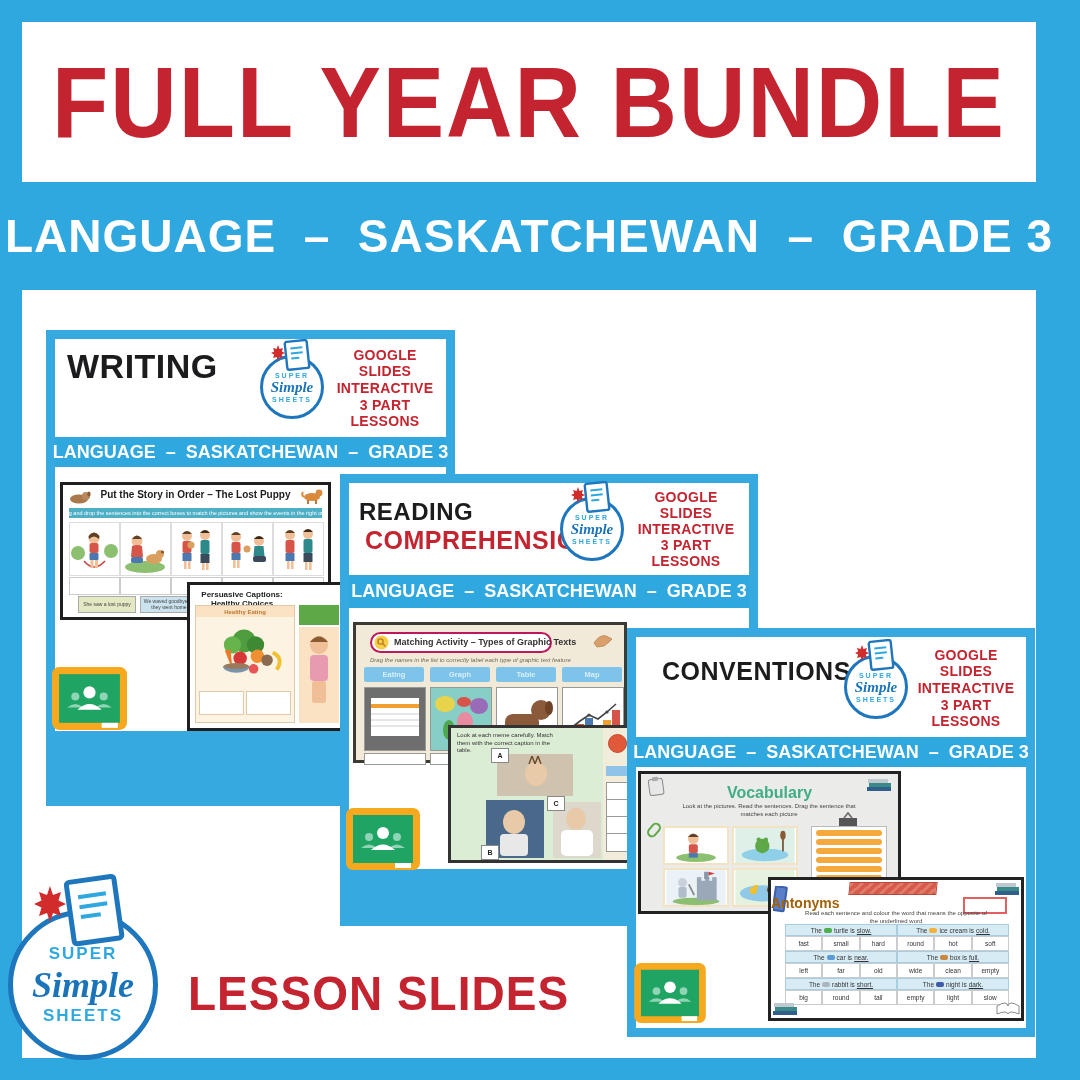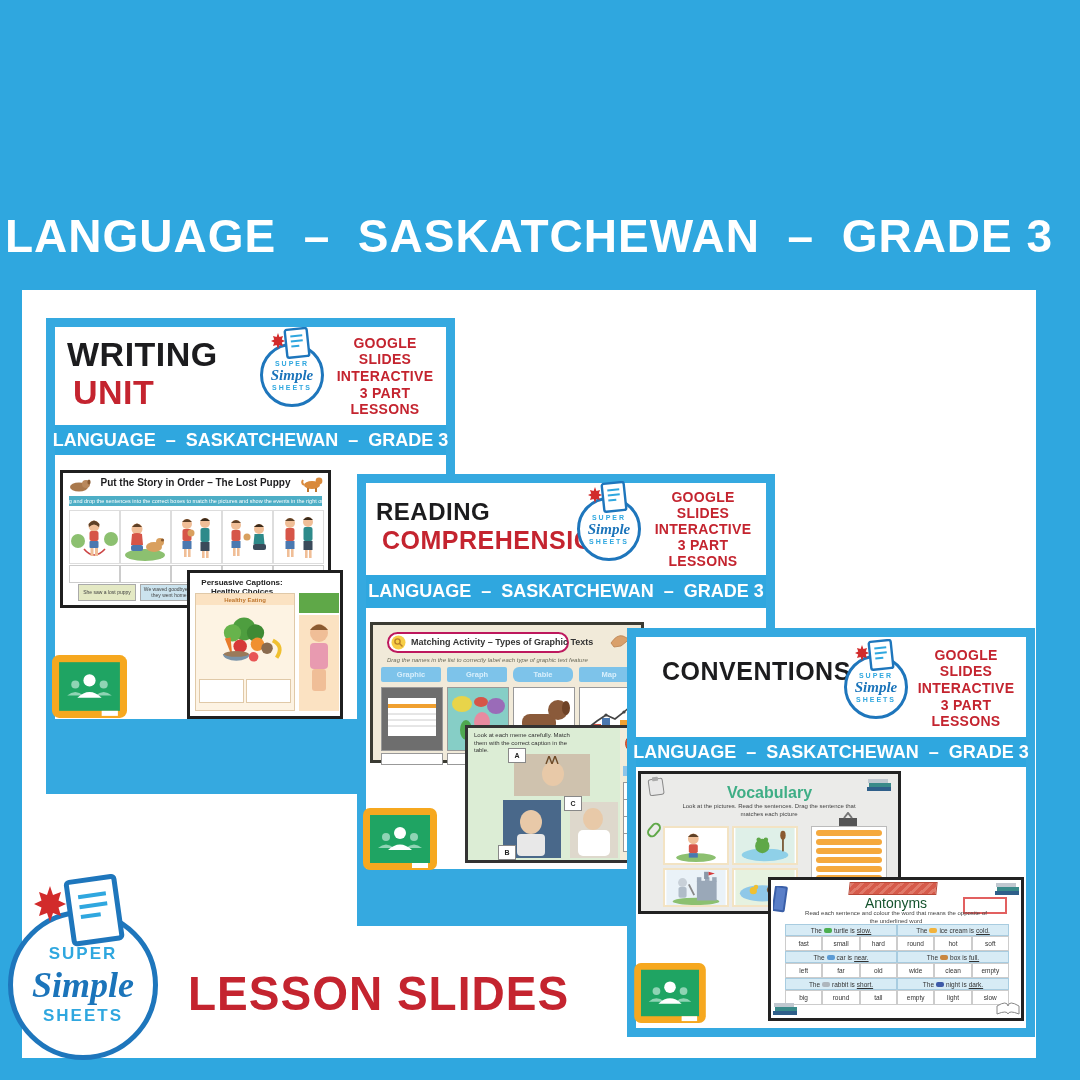--- a/index.html
+++ b/index.html
@@ -60,28 +60,30 @@
   .ant-opts span{flex:1;border:1px solid #ccc;font-size:6.5px;color:#333;display:flex;align-items:center;
                  justify-content:center;background:#fff;box-sizing:border-box;}
   .u{text-decoration:underline;}
   .mini{display:inline-block;width:8px;height:5px;border-radius:2px;}
 </style>
 </head>
 <body>
 
 <div id="stage">
 
+  <div class="abs" id="banner">
+    <div class="t">FULL YEAR BUNDLE</div>
+  </div>
   <div class="abs" id="subtitle">LANGUAGE  –  SASKATCHEWAN  –  GRADE 3</div>
   <div class="abs" id="main"></div>
 
-  <div class="card" style="left:46px;top:318px;width:409px;height:476px;z-index:10;">
+  <div class="card" style="left:46px;top:330px;width:409px;height:476px;z-index:10;">
     <div class="hdr" style="left:9px;top:9px;width:391px;height:98px;">
       <div class="titles" style="left:12px;top:8px;font-size:34px;">
         <div><span class="t-black">WRITING</span></div>
-        <div><span class="t-black amp"></span><span class="t-red">UNIT</span></div>
       </div>
 
       <div class="abs" style="left:205px;top:2px;width:66px;height:94px;">
         <div class="logo-circle" style="left:0;top:14px;width:64px;height:64px;border:3px solid #1E76BC;">
           <span class="lg1" style="font-size:7px;">SUPER</span>
           <span class="lg2" style="font-size:15px;">Simple</span>
           <span class="lg3" style="font-size:7px;">SHEETS</span>
         </div>
         <svg class="abs" style="left:8px;top:-2px;width:48px;height:34px;" viewBox="0 0 48 34">
           <g transform="rotate(-6 28 16)">
@@ -232,21 +234,21 @@
       <circle cx="23" cy="29" r="4" fill="#8FD4B4"></circle>
         <path d="M15 40 Q23 33 31 40 Z" fill="#8FD4B4"></path>
       <circle cx="51" cy="29" r="4" fill="#8FD4B4"></circle>
         <path d="M43 40 Q51 33 59 40 Z" fill="#8FD4B4"></path>
       <circle cx="37" cy="25" r="6" fill="#fff"></circle>
         <path d="M25 42 Q37 31 49 42 Z" fill="#fff"></path>
       <rect x="49" y="55" width="16" height="5" fill="#fff"></rect>
     </svg>
   </div>
 
-  <div class="card" style="left:357px;top:474px;width:418px;height:452px;z-index:20;">
+  <div class="card" style="left:340px;top:474px;width:418px;height:452px;z-index:20;">
     <div class="hdr" style="left:9px;top:9px;width:400px;height:92px;">
       <div class="titles" style="left:10px;top:16px;font-size:24px;">
         <div><span class="t-black">READING</span></div>
         <div style="font-size:25px;"><span class="t-black amp"></span><span class="t-red">COMPREHENSION</span></div>
       </div>
       <div class="abs" style="left:211px;top:0px;width:66px;height:92px;">
         <div class="logo-circle" style="left:0;top:14px;width:64px;height:64px;border:3px solid #1E76BC;">
           <span class="lg1" style="font-size:7px;">SUPER</span>
           <span class="lg2" style="font-size:15px;">Simple</span>
           <span class="lg3" style="font-size:7px;">SHEETS</span>
@@ -274,23 +276,23 @@
             <circle cx="7.5" cy="7.5" r="7" fill="#F7CE46"></circle>
               <circle cx="6.5" cy="6.5" r="2.6" fill="none" stroke="#B9802A" stroke-width="1.4"></circle>
               <path d="M8.5 8.5 L11.5 11.5" stroke="#B9802A" stroke-width="1.4"></path>
           </svg>
           <div class="abs" style="left:22px;top:3px;width:152px;font-size:9px;font-weight:bold;color:#333;white-space:nowrap;">Matching Activity – Types of Graphic Texts</div>
         </div>
         <svg class="abs" style="left:236px;top:7px;width:22px;height:16px;" viewBox="0 0 22 16">
           <path d="M2 11 Q8 2 14 4 L20 7 L17 10 L12 14 L5 15 Z" fill="#D9A06B" stroke="#B9804E" stroke-width="0.8"></path>
         </svg>
         <div class="abs" style="left:14px;top:32px;width:250px;font-size:6px;font-style:italic;color:#6b6b5a;white-space:nowrap;">Drag the names in the list to correctly label each type of graphic text feature</div>
-        <div class="mbtn" style="left:8px;">Graphic</div>
+        <div class="mbtn" style="left:8px;">Eating</div>
         <div class="mbtn" style="left:74px;">Graph</div>
-        <div class="mbtn" style="left:140px;border-radius:6px;">Table</div>
+        <div class="mbtn" style="left:140px;">Table</div>
         <div class="mbtn" style="left:206px;">Map</div>
         <div class="mtile" style="left:8px;">
             <svg viewBox="0 0 60 62">
           <rect width="60" height="62" fill="#6E6E6E"></rect>
               <rect x="6" y="10" width="48" height="38" fill="#fff"></rect>
           <rect x="6" y="16" width="48" height="4" fill="#F0A030"></rect>
               <path d="M6 26 h48 M6 32 h48 M6 38 h48" stroke="#ccc" stroke-width="1"></path>
             </svg>
           </div>
         <div class="mtile" style="left:74px;">
@@ -486,21 +488,21 @@
 
       <div class="slide" style="left:132px;top:110px;width:256px;height:144px;background:#fff;border-color:#222;z-index:2;">
         <svg class="abs" style="left:2px;top:6px;width:16px;height:30px;" viewBox="0 0 16 30">
           <g transform="rotate(8 8 15)">
               <rect width="13" height="26" rx="2" fill="#3A5FA8"></rect>
               <rect x="2" y="2" width="9" height="22" fill="#5A7FC8"></rect>
             </g>
         </svg>
         <div class="abs" style="left:78px;top:2px;width:88px;height:13px;transform:skewX(-6deg);border:1px solid #B84838;
              background:repeating-linear-gradient(135deg,#E07A6A 0 3px,#D65B4B 3px 7px);box-sizing:border-box;"></div>
-        <div class="abs" style="left:0;top:15px;width:250px;text-align:center;font-size:14px;font-weight:normal;color:#14532d;">Antonyms</div>
+        <div class="abs" style="left:0;top:15px;width:250px;text-align:left;font-size:14px;font-weight:bold;color:#a16207;">Antonyms</div>
         <div class="abs" style="left:192px;top:17px;width:44px;height:17px;background:#fff;border:2px solid #E26060;box-sizing:border-box;"></div>
         <svg class="abs" style="left:224px;top:2px;width:26px;height:14px;" viewBox="0 0 26 14">
           <rect y="9" width="24" height="4" fill="#2F5F8A"></rect>
             <rect x="2" y="5" width="22" height="4" fill="#3A8A8A"></rect>
             <rect x="1" y="1" width="20" height="4" fill="#C0C8D0"></rect>
         </svg>
         <div class="abs" style="left:30px;top:30px;width:190px;text-align:center;font-size:6px;color:#444;line-height:1.3;">Read each sentence and colour the word that means the opposite of the underlined word</div>
         <div class="ant-table">
           <div class="ant-group">
             <div class="ant-sent">

